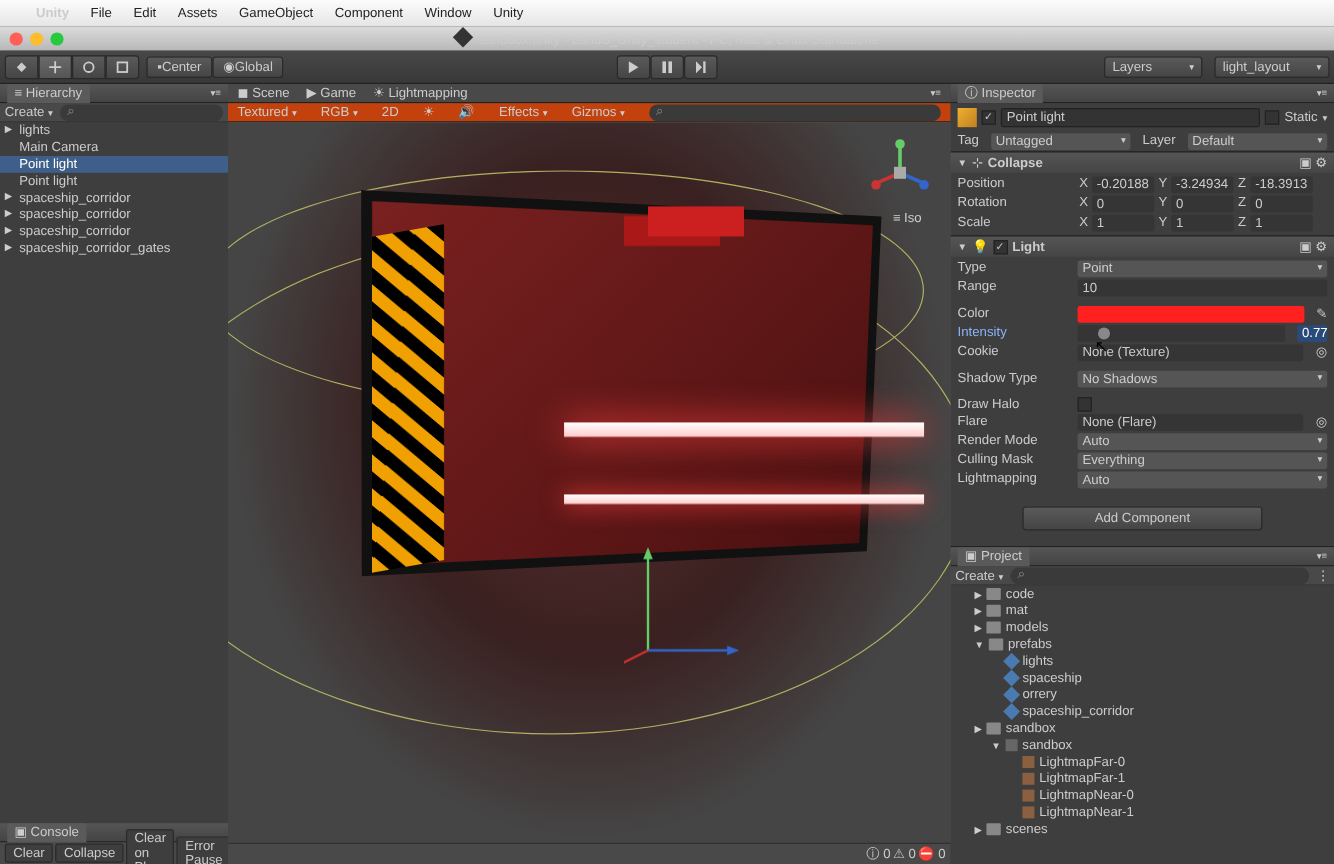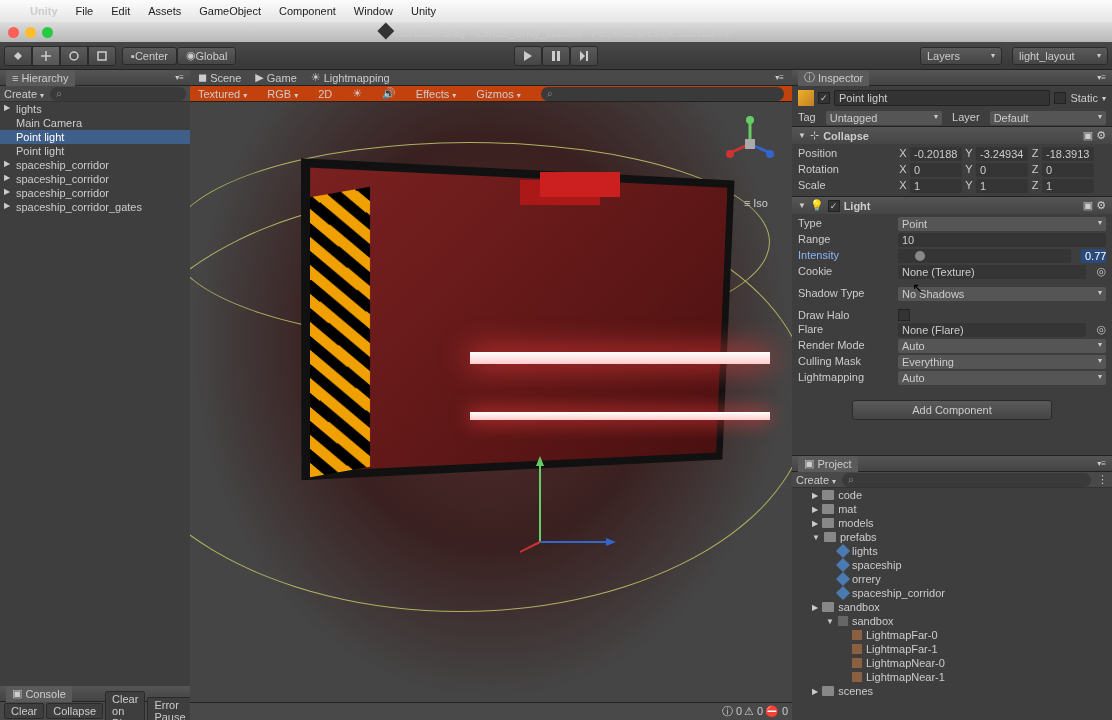--- a/index.html
+++ b/index.html
@@ -56,21 +56,21 @@
 .scene-toolbar { height: 16px; background: #c2410c; display: flex; align-items: center; gap: 20px; padding: 0 8px; border-bottom: 1px solid #222; font-size: 10px; }
 .scene-view { flex: 1; background: #555; position: relative; overflow: hidden; }
 .scene-content { position: absolute; inset: 0; background: radial-gradient(ellipse at 50% 40%, #5a3030 0%, #3a2020 40%, #454545 70%); }
 .corridor { position: absolute; left: 80px; top: 30px; width: 500px; height: 420px; }
 .corridor-body { position: absolute; inset: 40px 20px 80px 40px; background: linear-gradient(135deg, #7a2020, #4a1010); border: 8px solid #111; transform: perspective(800px) rotateY(15deg) rotateX(-5deg); }
 .hazard { position: absolute; left: 40px; top: 60px; width: 60px; height: 280px; background: repeating-linear-gradient(45deg, #f0a000 0 10px, #000 10px 20px); transform: skewY(-10deg); }
 .red-glow { position: absolute; left: 200px; top: 220px; width: 300px; height: 12px; background: linear-gradient(#fff, #ffcccc); box-shadow: 0 0 30px #ff4444; }
 .red-glow2 { position: absolute; left: 200px; top: 280px; width: 300px; height: 8px; background: linear-gradient(#fff, #ffcccc); box-shadow: 0 0 20px #ff4444; }
 .red-cubes { position: absolute; left: 270px; top: 40px; width: 80px; height: 25px; background: #cc2020; box-shadow: -20px 8px 0 #aa1818; }
 .gizmo-axes { position: absolute; right: 12px; top: 12px; width: 60px; height: 60px; }
-.iso-label { position: absolute; right: 24px; top: 95px; font-size: 10px; }
+.iso-label { position: absolute; right: 24px; top: 74px; font-size: 10px; }
 .move-gizmo { position: absolute; left: 330px; top: 340px; }
 .circle-range { position: absolute; left: -80px; top: 90px; width: 700px; height: 420px; border: 1px solid #b0b060; border-radius: 50%; }
 .circle-range2 { position: absolute; left: -20px; top: 40px; width: 600px; height: 200px; border: 1px solid #b0b060; border-radius: 50%; }
 
 
 .console { height: 34px; }
 .console-body { height: 18px; background: #494949; display: flex; align-items: center; padding: 0 4px; gap: 2px; font-size: 10px; }
 .console-btn { padding: 1px 6px; background: #3e3e3e; border: 1px solid #2a2a2a; border-radius: 2px; }
 
 
@@ -356,20 +356,25 @@
             <div class="insp-label">Type</div>
             <div class="dropdown">
               <span>Point</span>
               <span class="chev">▾</span>
             </div>
           </div>
         <div class="insp-row">
             <div class="insp-label">Range</div>
             <div class="field">10</div>
           </div>
+        <div class="insp-row" style="margin-top:6px">
+            <div class="insp-label">Color</div>
+            <div class="color-swatch"></div>
+            <span>✎</span>
+          </div>
         <div class="insp-row">
             <div class="insp-label" style="color:#8ab4f8">Intensity</div>
             <div class="slider">
               <div class="slider-thumb" style="left:10%"></div>
             </div>
             <div class="intensity-val">0.77</div>
           </div>
         <div class="insp-row">
             <div class="insp-label">Cookie</div>
             <div class="field">None (Texture)</div>

